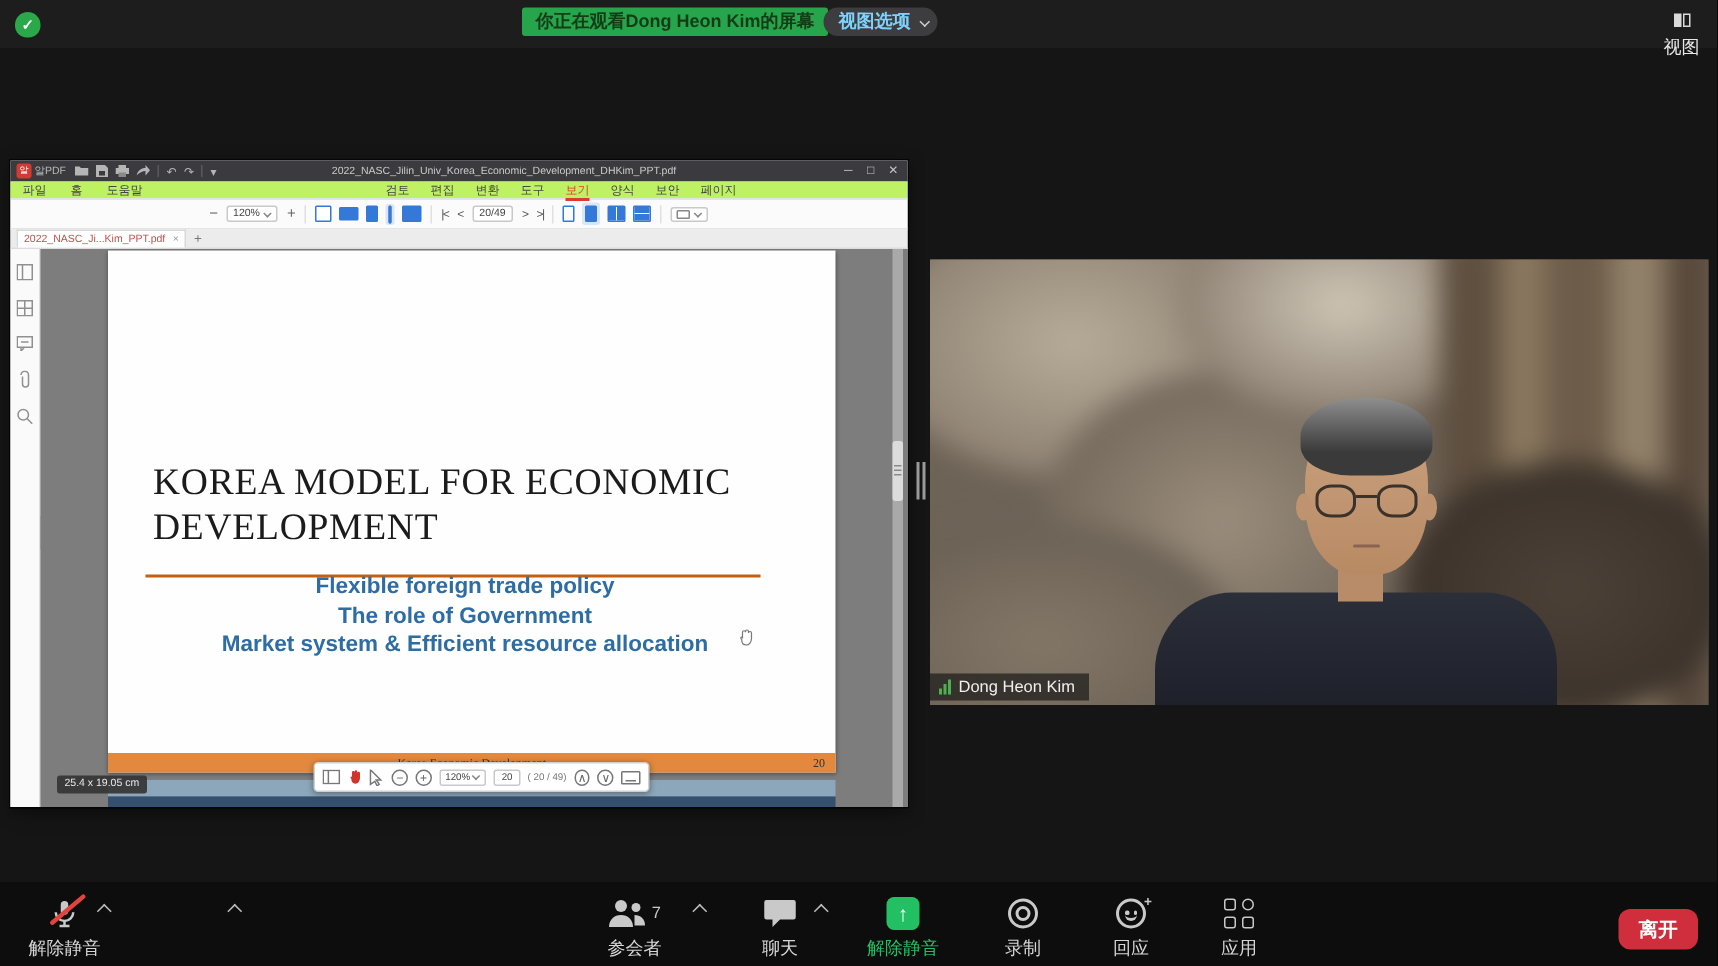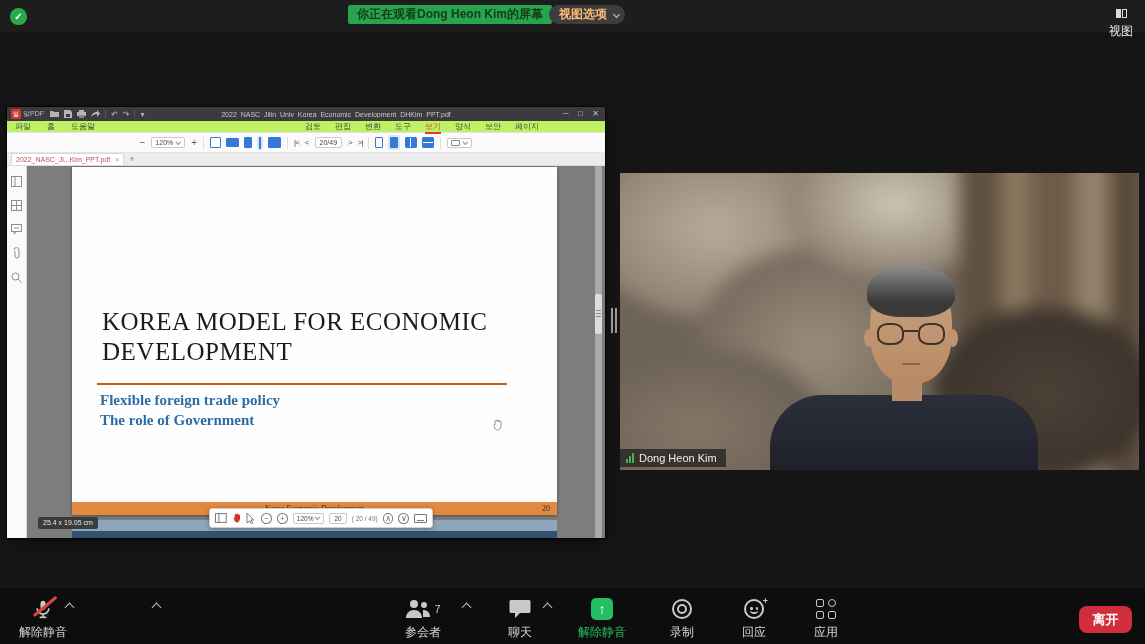--- a/index.html
+++ b/index.html
@@ -4,42 +4,42 @@
 <style>
   * { margin:0; padding:0; box-sizing:border-box; }
   html,body { background:#000; }
   body { font-family:"Liberation Sans", sans-serif; }
   .stage { position:relative; width:1145px; height:644px; background:#151515; overflow:hidden; }
 
   
   .topbar { position:absolute; top:0; left:0; width:100%; height:32px; background:#1d1d1d; }
   .shield { position:absolute; left:10px; top:8px; width:17px; height:17px; background:#2aa84a; border-radius:50% 50% 46% 46%; display:flex; align-items:center; justify-content:center; color:#fff; font-size:10px; font-weight:bold; }
   .watch-banner { position:absolute; left:348px; top:5px; height:19px; background:#27a54c; color:#123d17; font-size:12px; font-weight:bold; line-height:19px; padding:0 9px; border-radius:2px; }
-  .viewopts { position:absolute; left:549px; top:5px; height:19px; background:#3d3d3f; color:#fdba74; font-size:12px; font-weight:bold; line-height:19px; padding:0 18px 0 10px; border-radius:10px; }
+  .viewopts { position:absolute; left:549px; top:5px; height:19px; background:#3d3d3f; color:#7dd3fc; font-size:12px; font-weight:bold; line-height:19px; padding:0 18px 0 10px; border-radius:10px; }
   .viewopts .car { position:absolute; right:6px; top:7px; width:5px; height:5px; border-left:1px solid #cfcfcf; border-bottom:1px solid #cfcfcf; transform:rotate(-45deg); }
   .tr-view { position:absolute; right:12px; top:9px; color:#e8e8e8; font-size:12px; display:flex; align-items:center; gap:5px;flex-direction:column; }
   .tr-view .vicon { display:inline-flex; gap:1px; }
   .tr-view .vicon i { display:block; width:5px; height:9px; background:#dadada; }
   .tr-view .vicon i:last-child { width:5px; height:9px; background:transparent; border:1px solid #dadada; }
 
   
   .pdfwin { position:absolute; left:7px; top:107px; width:598px; height:431px; background:#fff; box-shadow:0 0 0 1px #050505, 0 3px 10px rgba(0,0,0,.5); }
   .ptitle { position:relative; height:14px; background:#3b3b3f; display:flex; align-items:center; padding:0 2px; }
   .plogo { width:10px; height:10px; background:#d43a34; border-radius:2px; color:#fff; font-size:6px; line-height:10px; text-align:center; margin:0 2px; flex:0 0 auto; }
   .pappname { color:#b9b9b9; font-size:7px; margin-right:6px; }
   .qicons { display:flex; align-items:center; gap:5px; color:#b5b5b5; font-size:8px; }
   .qicons svg { display:block; }
   .qsep { width:1px; height:8px; background:#5a5a5a; }
   .ptitle-name { position:absolute; left:120px; right:60px; text-align:center; color:#c9c9c9; font-size:7px; white-space:nowrap; overflow:hidden; }
   .winbtns { position:absolute; right:2px; top:0; height:14px; display:flex; }
   .winbtns span { width:15px; text-align:center; color:#c5c5c5; font-size:8px; line-height:14px; }
 
   .pmenubar { position:relative; height:12px; background:#bef264; border-bottom:1px solid #e2e2e2; font-size:8px; color:#444; }
   .pmenubar .left { position:absolute; left:8px; top:0; display:flex; gap:16px; line-height:11px; }
-  .pmenubar .tabs { position:absolute; left:250px; top:0; display:flex; gap:14px; line-height:11px;margin-left:48px; }
+  .pmenubar .tabs { position:absolute; left:250px; top:0; display:flex; gap:14px; line-height:11px; }
   .pmenubar .tabs span.active { color:#e03a2f; border-bottom:2px solid #e03a2f; }
 
   .pribbon { height:20px; background:#fbfbfb; border-bottom:1px solid #e4e4e4; display:flex; align-items:center; justify-content:center; gap:6px; font-size:9px; color:#555; }
   .rsep { width:1px; height:12px; background:#e0e0e0; }
   .rbtn { color:#666; font-size:10px; line-height:12px; }
   .zoombox { border:1px solid #c9c9c9; background:#fff; border-radius:2px; font-size:7px; color:#444; padding:1px 3px; display:flex; gap:4px; align-items:center; }
   .zoombox .car { width:4px; height:4px; border-left:1px solid #888; border-bottom:1px solid #888; transform:rotate(-45deg) translateY(-1px); }
   .fiticons { display:flex; gap:5px; align-items:center; }
   .fit { width:11px; height:11px; border:1px solid #3579d8; border-radius:1px; }
   .fit.f1 { background:#fff; }
@@ -61,21 +61,21 @@
 
   .pcontent { position:absolute; left:0; top:59px; right:0; bottom:0; background:#7d7d7d; }
   .psidebar { position:absolute; left:0; top:0; bottom:0; width:20px; background:#fafafa; border-right:1px solid #ddd; display:flex; flex-direction:column; align-items:center; padding-top:10px; gap:13px; }
   .psidebar svg { display:block; }
   .collapse { position:absolute; left:20px; top:178px; width:7px; height:22px; background:#9b9b9b; color:#f0f0f0; font-size:7px; line-height:22px; text-align:center; border-radius:0 3px 3px 0; }
 
   .docarea { position:absolute; left:20px; right:0; top:0; bottom:0; background:#7d7d7d; overflow:hidden; }
   .slide { position:absolute; left:45px; top:1px; width:485px; height:348px; background:#fefefe; box-shadow:0 1px 3px rgba(0,0,0,.4); }
   .slide-title { position:absolute; left:30px; top:140px; width:412px; font-family:"Liberation Serif", serif; font-size:25px; color:#1b1b1b; line-height:1.18; letter-spacing:.5px; }
   .slide-rule { position:absolute; left:25px; top:216px; width:410px; height:2px; background:#c55f11; }
-  .slide-bullets { position:absolute; left:28px; top:224px; width:420px; font-family:Liberation Serif, serif; font-size:15px; font-weight:bold; color:#2e6da4; line-height:19.5px; }
+  .slide-bullets { position:absolute; left:28px; top:214px; width:420px; font-family:Liberation Sans, sans-serif; font-size:15px; font-weight:bold; color:#2e6da4; line-height:19.5px;text-align:center; }
   .handcur { position:absolute; left:420px; top:252px; }
   .slide-footer { position:absolute; left:0; right:0; bottom:0; height:13px; background:#e2893f; }
   .slide-footer .ft { position:absolute; left:0; right:0; top:0; text-align:center; font-family:"Liberation Serif", serif; font-size:8px; color:#4a2c12; line-height:13px; }
   .slide-footer .pg { position:absolute; right:7px; top:0; font-size:8px; color:#333; line-height:13px; font-family:"Liberation Serif", serif; }
   .nextband1 { position:absolute; left:45px; top:354px; width:485px; height:11px; background:#8ca6bb; }
   .nextband2 { position:absolute; left:45px; top:365px; width:485px; height:8px; background:#33516f; }
 
   .vscroll { position:absolute; right:3px; top:0; bottom:0; width:7px; background:#a9a9a9; }
   .vthumb { position:absolute; left:0; width:7px; top:128px; height:40px; background:#dcdcdc; border-radius:2px; }
   .vthumb i { display:block; height:1px; background:#8a8a8a; margin:2px 1px 0 1px; }
@@ -285,20 +285,21 @@
       </div>
       <div class="collapse">›</div>
 
       <div class="docarea">
         <div class="slide">
           <div class="slide-title">KOREA MODEL FOR ECONOMIC DEVELOPMENT</div>
           <div class="slide-rule"></div>
           <div class="slide-bullets">
             <div>Flexible foreign trade policy</div>
             <div>The role of Government</div>
+            <div>Market system &amp; Efficient resource allocation</div>
           </div>
           <svg class="handcur" width="11" height="12" viewBox="0 0 11 12">
               <path d="M3 6V2.5a1 1 0 012 0V2a1 1 0 012 0v1a1 1 0 012 0v3.5c0 2.5-1.5 4.5-3.5 4.5S2.5 9.5 2.5 7.5L2 6.8c-.5-.8.5-1.5 1-.8z" fill="#fff" stroke="#777" stroke-width=".8"></path>
             </svg>
           <div class="slide-footer">
             <span class="ft">Korea Economic Development</span>
             <span class="pg">20</span>
           </div>
         </div>
         <div class="nextband1"></div>

